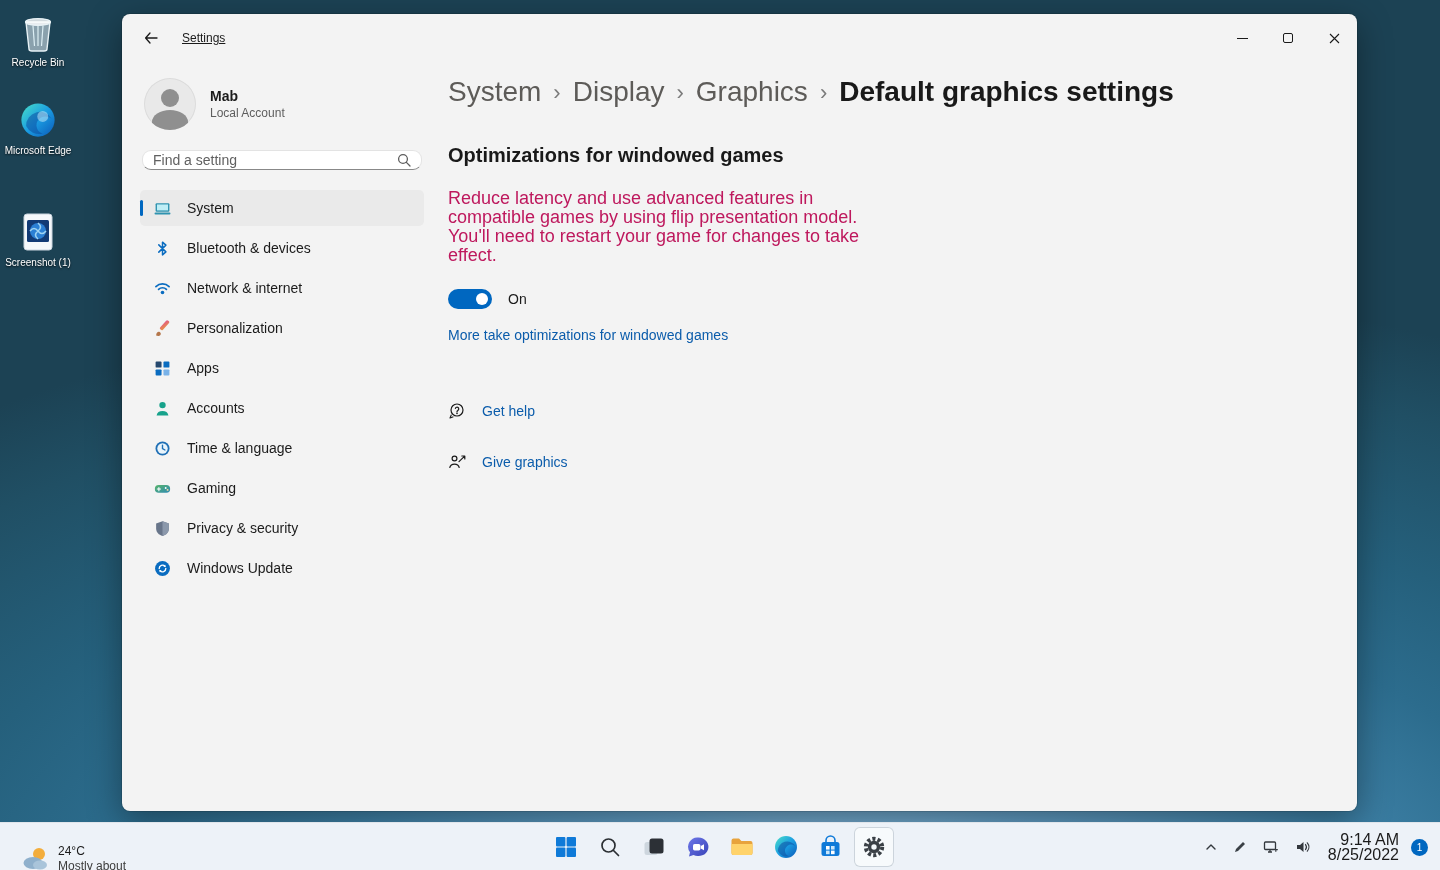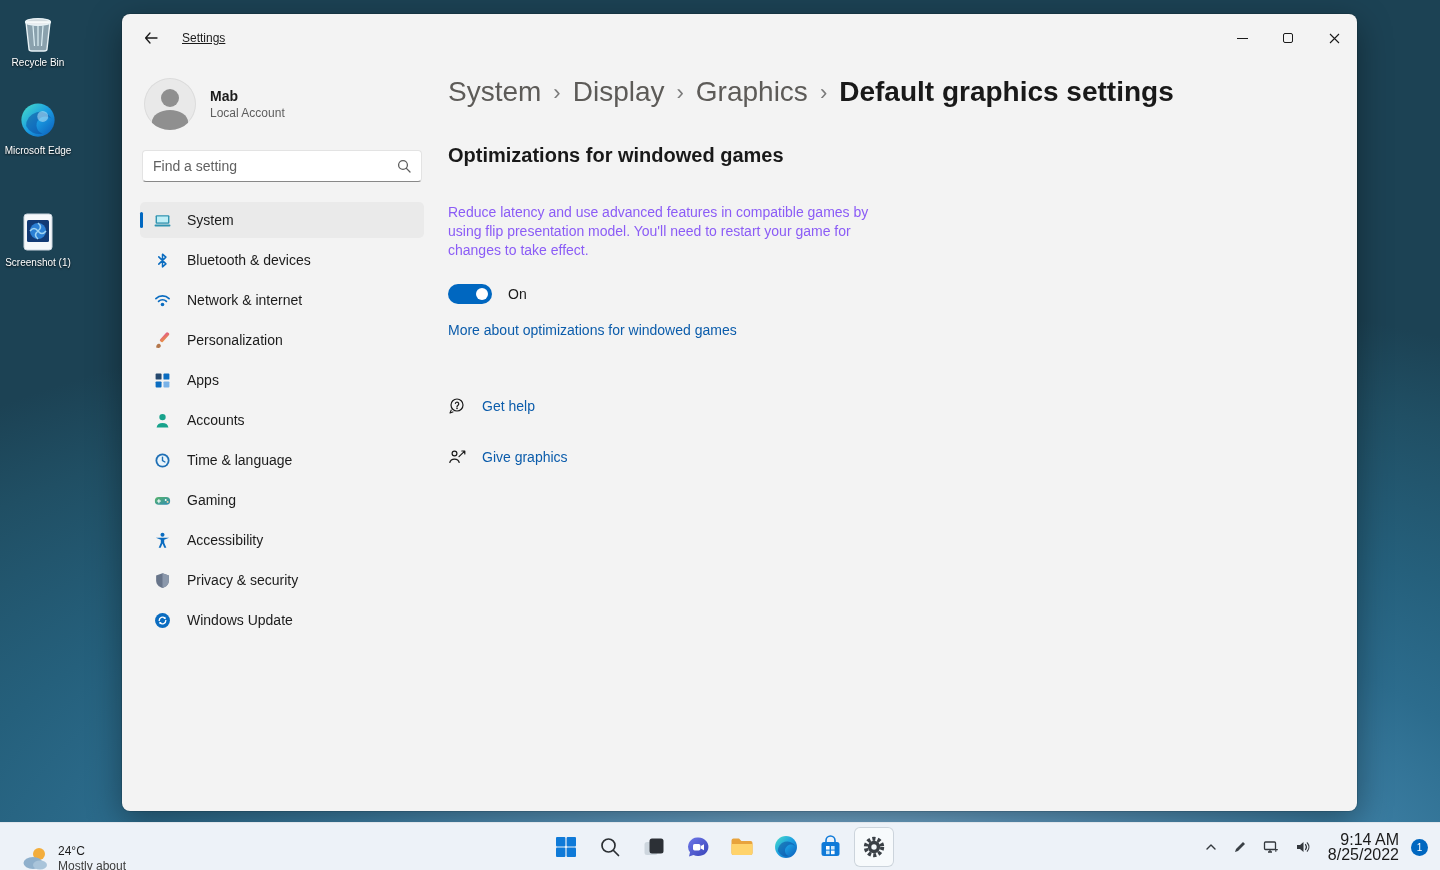--- a/index.html
+++ b/index.html
@@ -42,42 +42,42 @@
   .account-row { display:flex; align-items:center; gap:14px; padding:6px 4px 16px 4px; cursor:pointer; }
   .avatar { width:52px; height:52px; border-radius:50%; background:#e9e9e9; position:relative;
     overflow:hidden; flex:0 0 52px; box-shadow:inset 0 0 0 1px rgba(0,0,0,.06); }
   .avatar::before { content:""; position:absolute; left:17px; top:11px; width:18px; height:18px;
     border-radius:50%; background:#8f8f8f; }
   .avatar::after { content:""; position:absolute; left:8px; top:32px; width:36px; height:24px;
     border-radius:50% 50% 0 0; background:#8f8f8f; }
   .acct-name { font-size:14px; font-weight:bold; color:#1b1b1b; line-height:18px; }
   .acct-type { font-size:12px; color:#5d5d5d; line-height:16px; }
 
-  .searchbox { height:32px; margin:4px 2px 20px 2px; background:#fff; border:1px solid #e3e3e3;
-    border-bottom:1px solid #888; border-radius:4px; display:flex; align-items:center; padding:0 10px; }
+  .searchbox { height:20px; margin:4px 2px 20px 2px; background:#fff; border:1px solid #e3e3e3;
+    border-bottom:1px solid #888; border-radius:9px; display:flex; align-items:center; padding:0 10px; }
   .searchbox input { flex:1; border:none; outline:none; background:transparent; font-size:14px;
     color:#333; font-family:inherit; }
   .searchbox input::placeholder { color:#616161; }
 
   .nav-item { position:relative; display:flex; align-items:center; gap:16px; height:36px;
     padding:0 14px; margin-bottom:4px; border-radius:5px; font-size:14px; color:#1b1b1b; cursor:pointer; }
   .nav-item.selected { background:#eaeaea; }
   .nav-item.selected::before { content:""; position:absolute; left:0; top:10px; width:3px;
     height:16px; border-radius:2px; background:#0067c0; }
   .nav-ic { width:17px; height:17px; flex:0 0 17px; display:block; }
 
   
   .main { flex:1; padding:14px 40px 0 8px; min-width:0; }
   .breadcrumb { display:flex; align-items:center; gap:12px; font-size:28px; }
   .crumb { color:#5d5b58; cursor:pointer; }
   .crumb-sep { color:#7b7b7b; font-size:22px; padding-top:2px; }
   .crumb.current { color:#191919; font-weight:bold; cursor:default; }
 
   .section-title { font-size:20px; font-weight:bold; color:#191919; margin-top:36px; }
-  .desc { max-width:424px; font-size:14px; line-height:19px; color:#8b5cf6; margin-top:36px; }
+  .desc { max-width:424px; font-size:18px; line-height:19px; color:#be185d; margin-top:22px; }
 
   .toggle-row { display:flex; align-items:center; gap:16px; margin-top:24px; }
   .toggle { width:44px; height:20px; border-radius:10px; background:#0067c0; position:relative;
     cursor:pointer; }
   .toggle .knob { position:absolute; right:4px; top:4px; width:12px; height:12px; border-radius:50%;
     background:#fff; }
   .toggle-label { font-size:14px; color:#1b1b1b; }
 
   .link { display:inline-block; margin-top:18px; font-size:14px; color:#0b5cab; cursor:pointer;
     text-decoration:none; }
@@ -279,27 +279,20 @@
                   </linearGradient>
                 </defs>
               <rect x="0.8" y="4.8" width="14.4" height="7.2" rx="3.6" fill="url(#gm1)"></rect>
               <path d="M4.6 7 v3 M3.1 8.5 h3" stroke="#fff" stroke-width="1" stroke-linecap="round"></path>
               <circle cx="11" cy="7.6" r="0.9" fill="#fff"></circle>
                 <circle cx="12.8" cy="9.3" r="0.9" fill="#ffd9a0"></circle>
             </svg>
             <span>Gaming</span>
           </div>
 
-          <div class="nav-item">
-            <svg class="nav-ic" viewBox="0 0 16 16">
-              <circle cx="8" cy="2.6" r="1.9" fill="#0a6cc0"></circle>
-              <path d="M1.8 5.4 H14.2 L9.6 7.4 V10 L11.6 14.8 H9.7 L8 10.8 L6.3 14.8 H4.4 L6.4 10 V7.4 Z" fill="#0a6cc0"></path>
-            </svg>
-            <span>Accessibility</span>
-          </div>
 
           <div class="nav-item">
             <svg class="nav-ic" viewBox="0 0 16 16">
               <path d="M8 1.2 L14 3.3 V8 c0 3.6-2.5 6-6 7 C4.5 14 2 11.6 2 8 V3.3 Z" fill="#68758a"></path>
               <path d="M8 1.2 L14 3.3 V8 c0 3.6-2.5 6-6 7 Z" fill="#8b98ab"></path>
             </svg>
             <span>Privacy &amp; security</span>
           </div>
 
           <div class="nav-item">
@@ -330,21 +323,21 @@
 
         <p class="desc">Reduce latency and use advanced features in compatible games by using flip presentation model. You'll need to restart your game for changes to take effect.</p>
 
         <div class="toggle-row">
           <div class="toggle">
             <div class="knob"></div>
           </div>
           <span class="toggle-label">On</span>
         </div>
 
-        <a class="link">More about optimizations for windowed games</a>
+        <a class="link">More take optimizations for windowed games</a>
 
         <div class="help-links">
           <div class="help-row">
             <svg class="help-ic" viewBox="0 0 18 18">
               <circle cx="9" cy="8" r="6" stroke="#1a1a1a" stroke-width="1.2" fill="none"></circle>
               <path d="M7.4 6.4 a1.7 1.7 0 1 1 2.4 2 c-.6 .4-.8 .7-.8 1.4" stroke="#1a1a1a" stroke-width="1.2" fill="none" stroke-linecap="round"></path>
               <circle cx="9" cy="11.4" r="0.8" fill="#1a1a1a"></circle>
               <path d="M3.4 12.6 L2 16 l3.4 -1.2" stroke="#1a1a1a" stroke-width="1.1" fill="none" stroke-linejoin="round"></path>
             </svg>
             <a>Get help</a>

